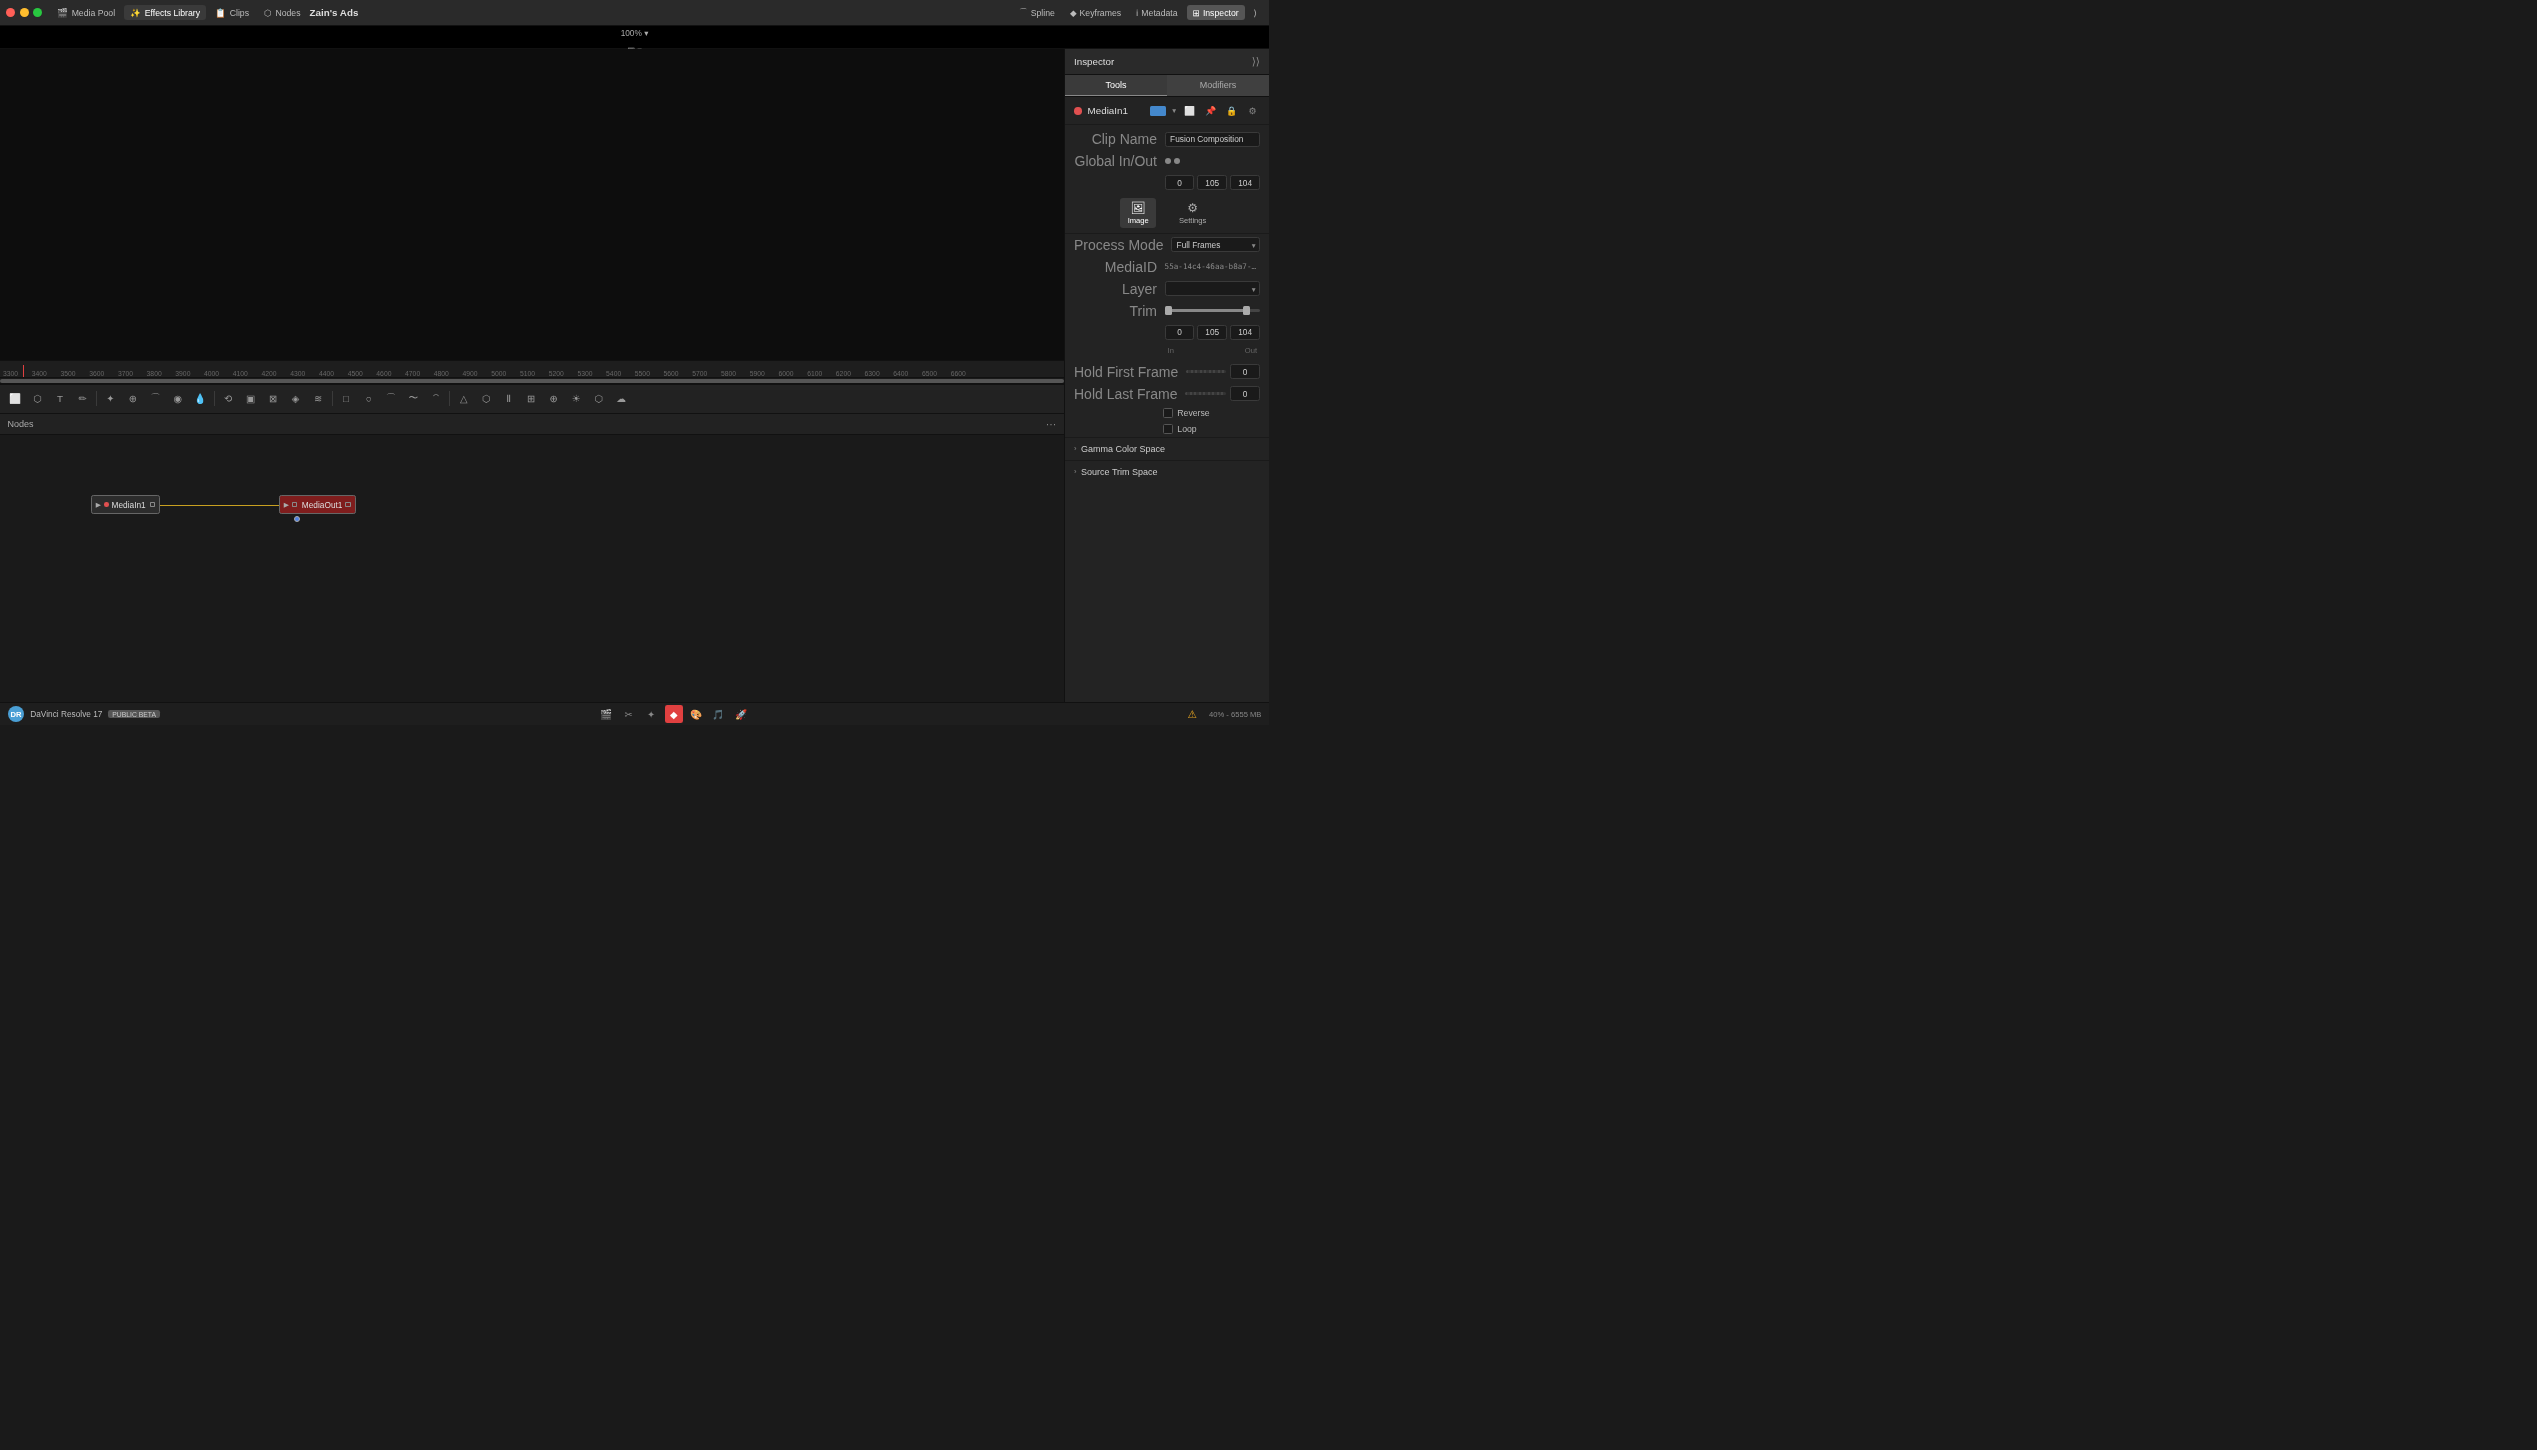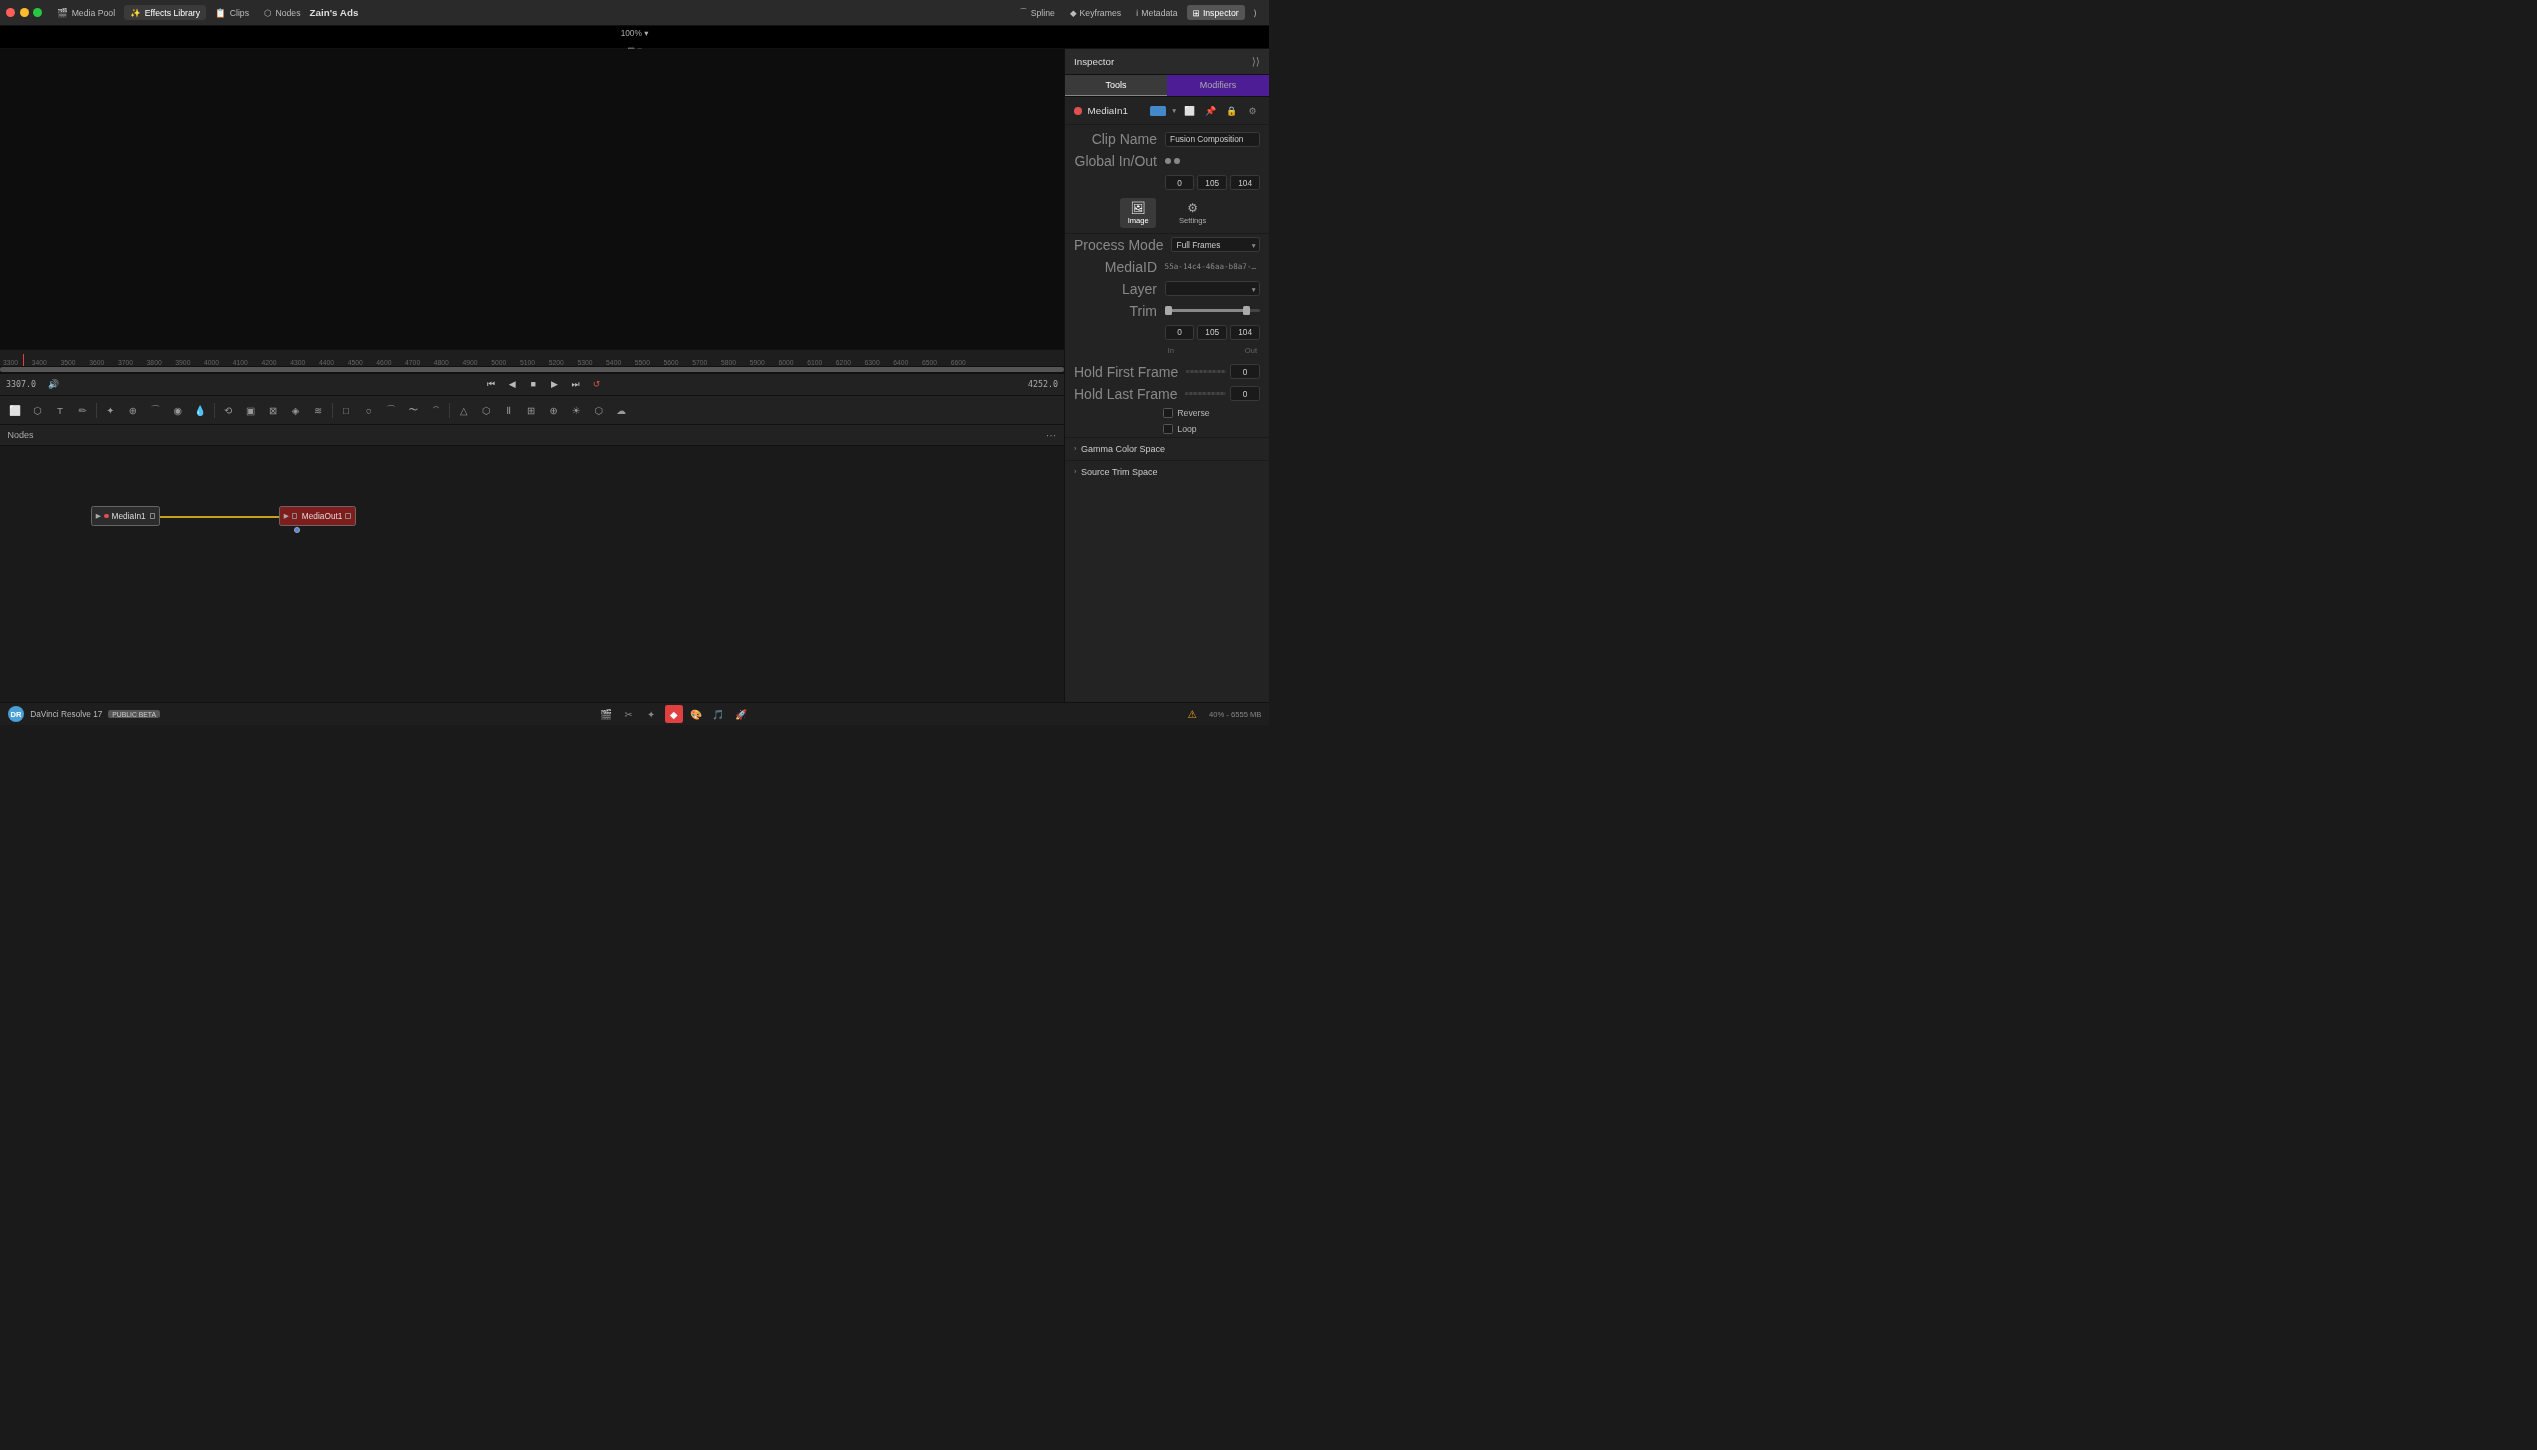--- a/index.html
+++ b/index.html
@@ -208,21 +208,21 @@
       align-items: center;
       padding: 0 9px;
       font-size: 9.8px;
       font-weight: 500;
       color: #ddd;
     }
     .inspector-header-spacer { flex: 1; }
     .inspector-tabs {
       display: flex;
       height: 22.7px;
-      background: #4c1d95;
+      background: #404040;
       border-bottom: 0.8px solid #111;
     }
     .inspector-tab {
       flex: 1;
       display: flex;
       align-items: center;
       justify-content: center;
       font-size: 9px;
       cursor: pointer;
       color: #aaa;
@@ -672,33 +672,20 @@
             <span style="font-size:6.8px;color:#666;margin-right:13.6px;">6600</span>
           </div>
         </div>
       </div>
     </div>
 
     <div style="height:6px; background:#1a1a1a; border-bottom:0.8px solid #111;">
       <div style="height:4.5px; margin:0.8px 0; background:#555; border-radius:2.3px; width:100%;"></div>
     </div>
 
-    <div class="playback-controls">
-      <span class="timecode">3307.0</span>
-      <span class="volume-icon">🔊</span>
-      <div class="playback-spacer"></div>
-      <div class="play-btn">⏮</div>
-      <div class="play-btn">◀</div>
-      <div class="play-btn">■</div>
-      <div class="play-btn">▶</div>
-      <div class="play-btn">⏭</div>
-      <div class="play-btn" style="color:#e05050;">↺</div>
-      <div class="playback-spacer"></div>
-      <span class="timecode-right">4252.0</span>
-    </div>
 
     <div class="tools-row">
       <div class="tool-icon">⬜</div>
       <div class="tool-icon">⬡</div>
       <div class="tool-icon">T</div>
       <div class="tool-icon">✏</div>
       <div class="tool-sep"></div>
       <div class="tool-icon">✦</div>
       <div class="tool-icon">⊕</div>
       <div class="tool-icon">⌒</div>

